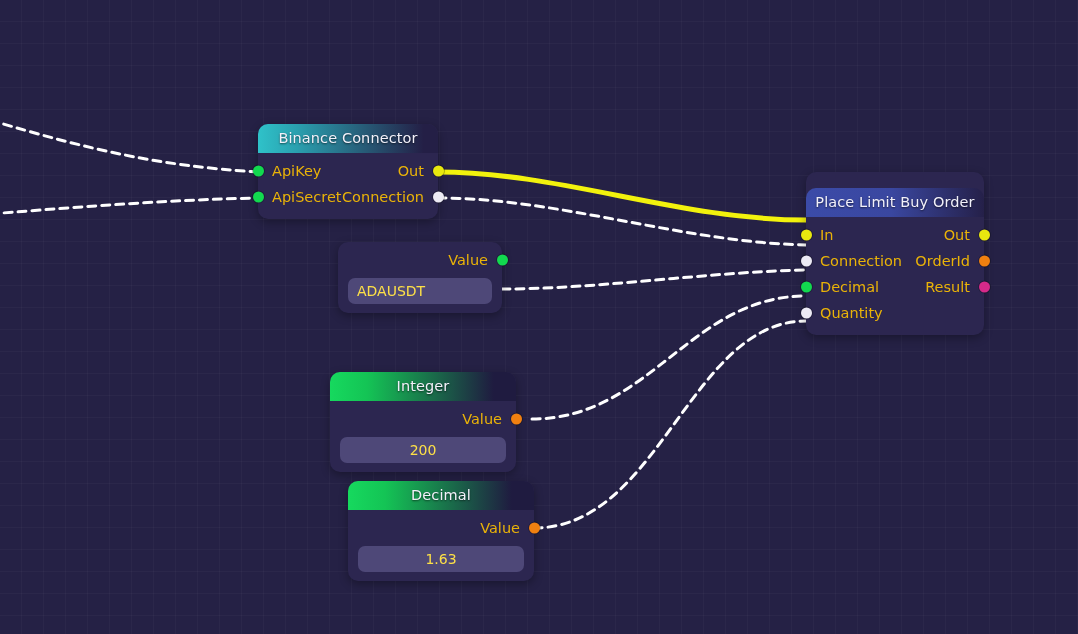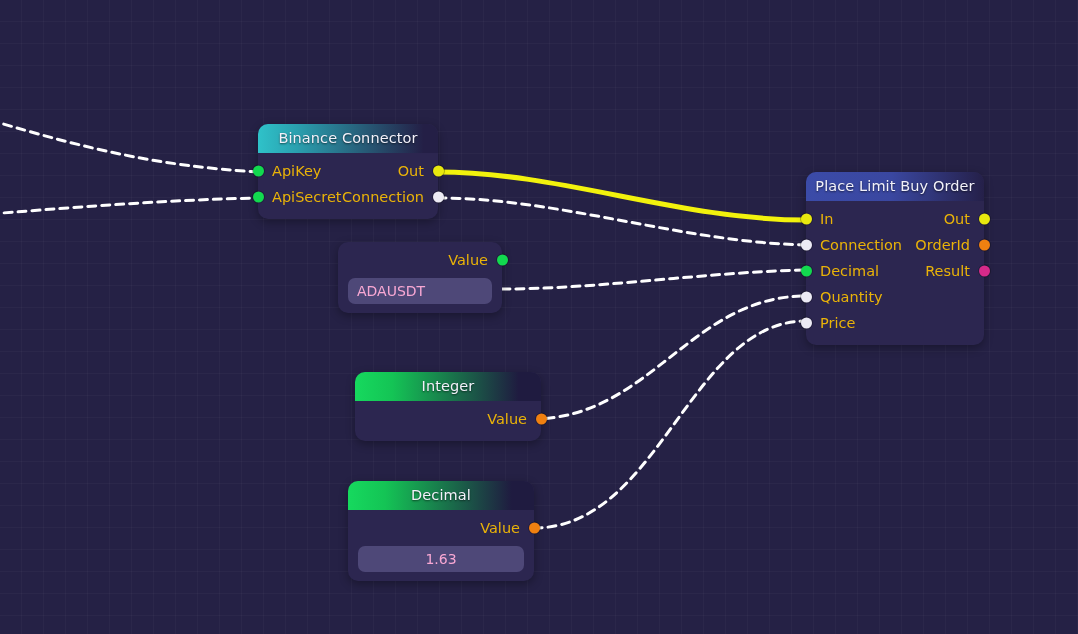--- a/index.html
+++ b/index.html
@@ -40,21 +40,21 @@
     line-height: 29px;
     border-radius: 10px 10px 0 0;
     text-align: center;
     color: #f2f1fa;
     font-size: 14.5px;
     letter-spacing: 0.1px;
     text-shadow: 0 1px 2px rgba(0,0,0,0.6);
     overflow: hidden;
   }
   .hdr-teal  { background: linear-gradient(to right, #2fc2c9 0%, #2a9fae 22%, #241f46 92%); }
-  .hdr-blue  { background: linear-gradient(to right, #3b4ba8 0%, #3a47a0 48%, #252049 100%); }
+  .hdr-blue  { background: linear-gradient(to right, #3b4ba8 0%, #3a47a0 48%, #252049 100%); margin-top: 16px; }
   .hdr-green { background: linear-gradient(to right, #16d95e 0%, #14c455 20%, #1f1b40 88%); }
   .node-body {
     padding: 5px 0 9px 0;
   }
   .row {
     position: relative;
     height: 26px;
     line-height: 26px;
     display: flex;
     align-items: center;
@@ -73,21 +73,21 @@
     box-shadow: 0 0 0 1px rgba(0,0,0,0.25);
   }
   .port.left  { left: -5.5px; }
   .port.right { right: -5.5px; }
   .field {
     margin: 5px 10px 0 10px;
     height: 26px;
     line-height: 26px;
     border-radius: 7px;
     background: #4e4878;
-    color: #f9a8d4;
+    color: #fde047;
     font-size: 14px;
     padding: 0 9px;
     box-sizing: border-box;
   }
   .field.left   { text-align: left; }
   .field.center { text-align: center; }
 </style>
 </head>
 <body>
 
@@ -137,42 +137,39 @@
           <div class="row">
             <span class="port left" style="background: rgb(18, 217, 79);"></span>
             <span class="lbl-in">Decimal</span>
             <span class="lbl-out">Result</span>
             <span class="port right" style="background: rgb(214, 42, 138);"></span>
           </div>
           <div class="row">
             <span class="port left" style="background: rgb(236, 234, 244);"></span>
             <span class="lbl-in">Quantity</span>
           </div>
-          <div class="row">
-            <span class="port left" style="background: rgb(236, 234, 244);"></span>
-            <span class="lbl-in">Price</span>
-          </div>
         </div>
       </div>
       <div class="node" style="left: 338px; top: 242px; width: 164px;">
         <div class="node-body">
           <div class="row">
             <span class="lbl-out">Value</span>
             <span class="port right" style="background: rgb(18, 217, 79);"></span>
           </div>
           <div class="field left">ADAUSDT</div>
         </div>
       </div>
-      <div class="node" style="left: 355px; top: 372px; width: 186px;">
+      <div class="node" style="left: 330px; top: 372px; width: 186px;">
         <div class="node-header hdr-green">Integer</div>
         <div class="node-body">
           <div class="row">
             <span class="lbl-out">Value</span>
             <span class="port right" style="background: rgb(240, 128, 16);"></span>
           </div>
+          <div class="field center">200</div>
         </div>
       </div>
       <div class="node" style="left: 348px; top: 481px; width: 186px;">
         <div class="node-header hdr-green">Decimal</div>
         <div class="node-body">
           <div class="row">
             <span class="lbl-out">Value</span>
             <span class="port right" style="background: rgb(240, 128, 16);"></span>
           </div>
           <div class="field center">1.63</div>

